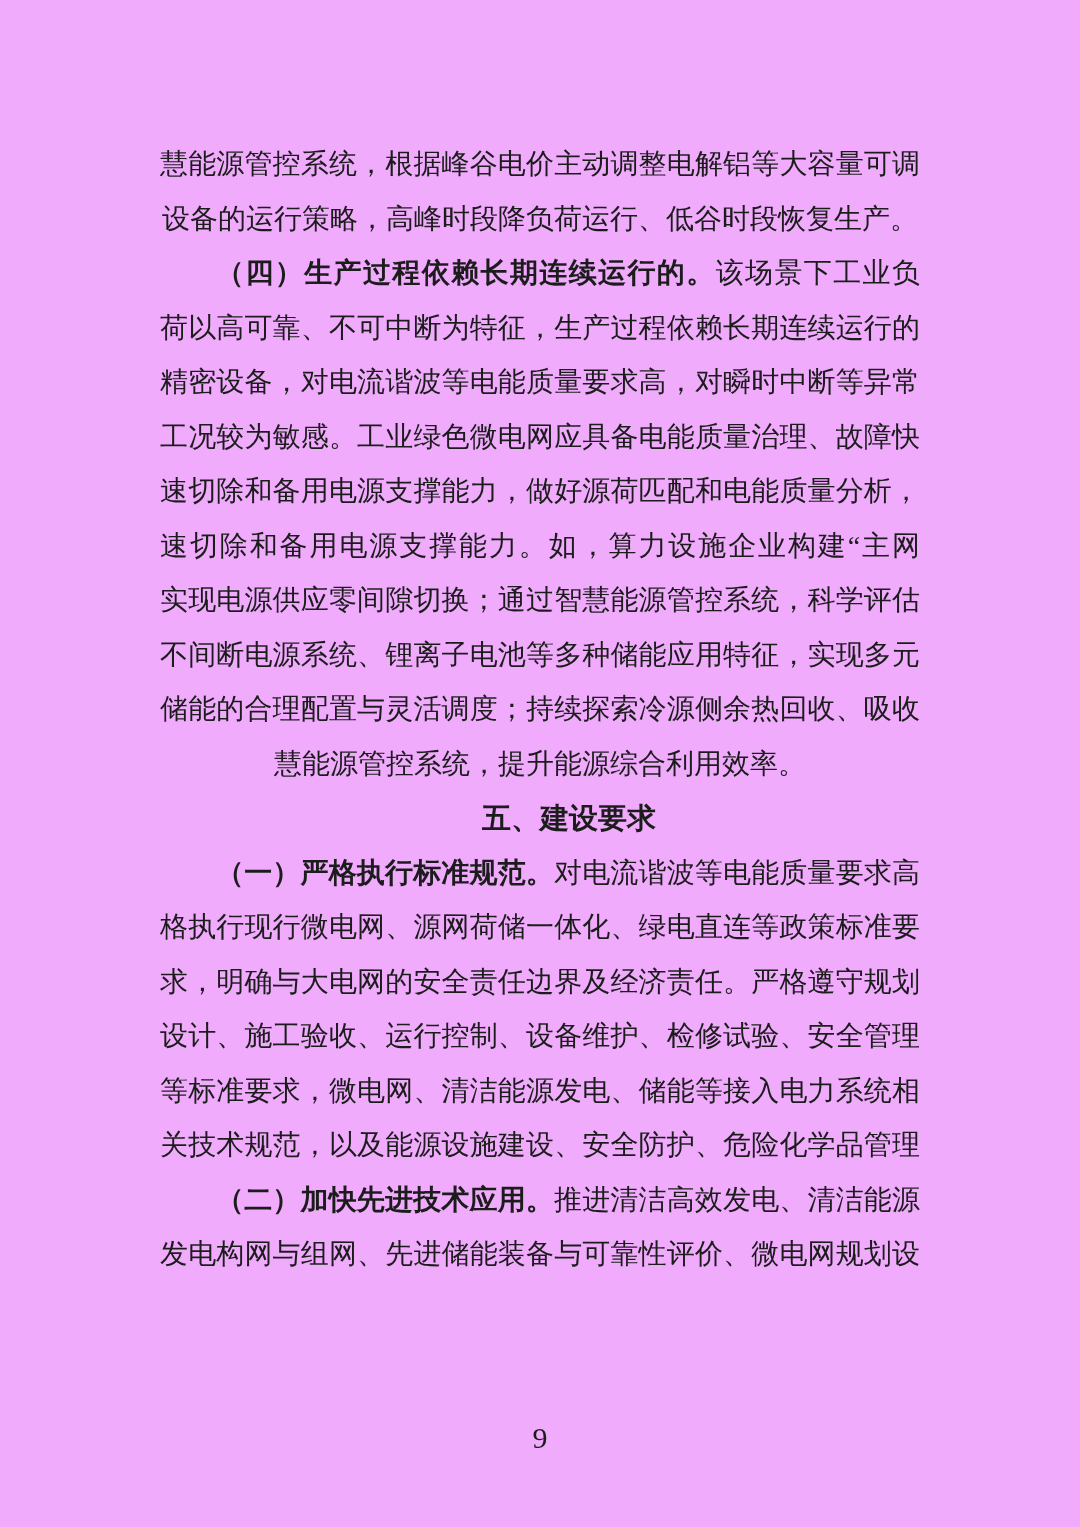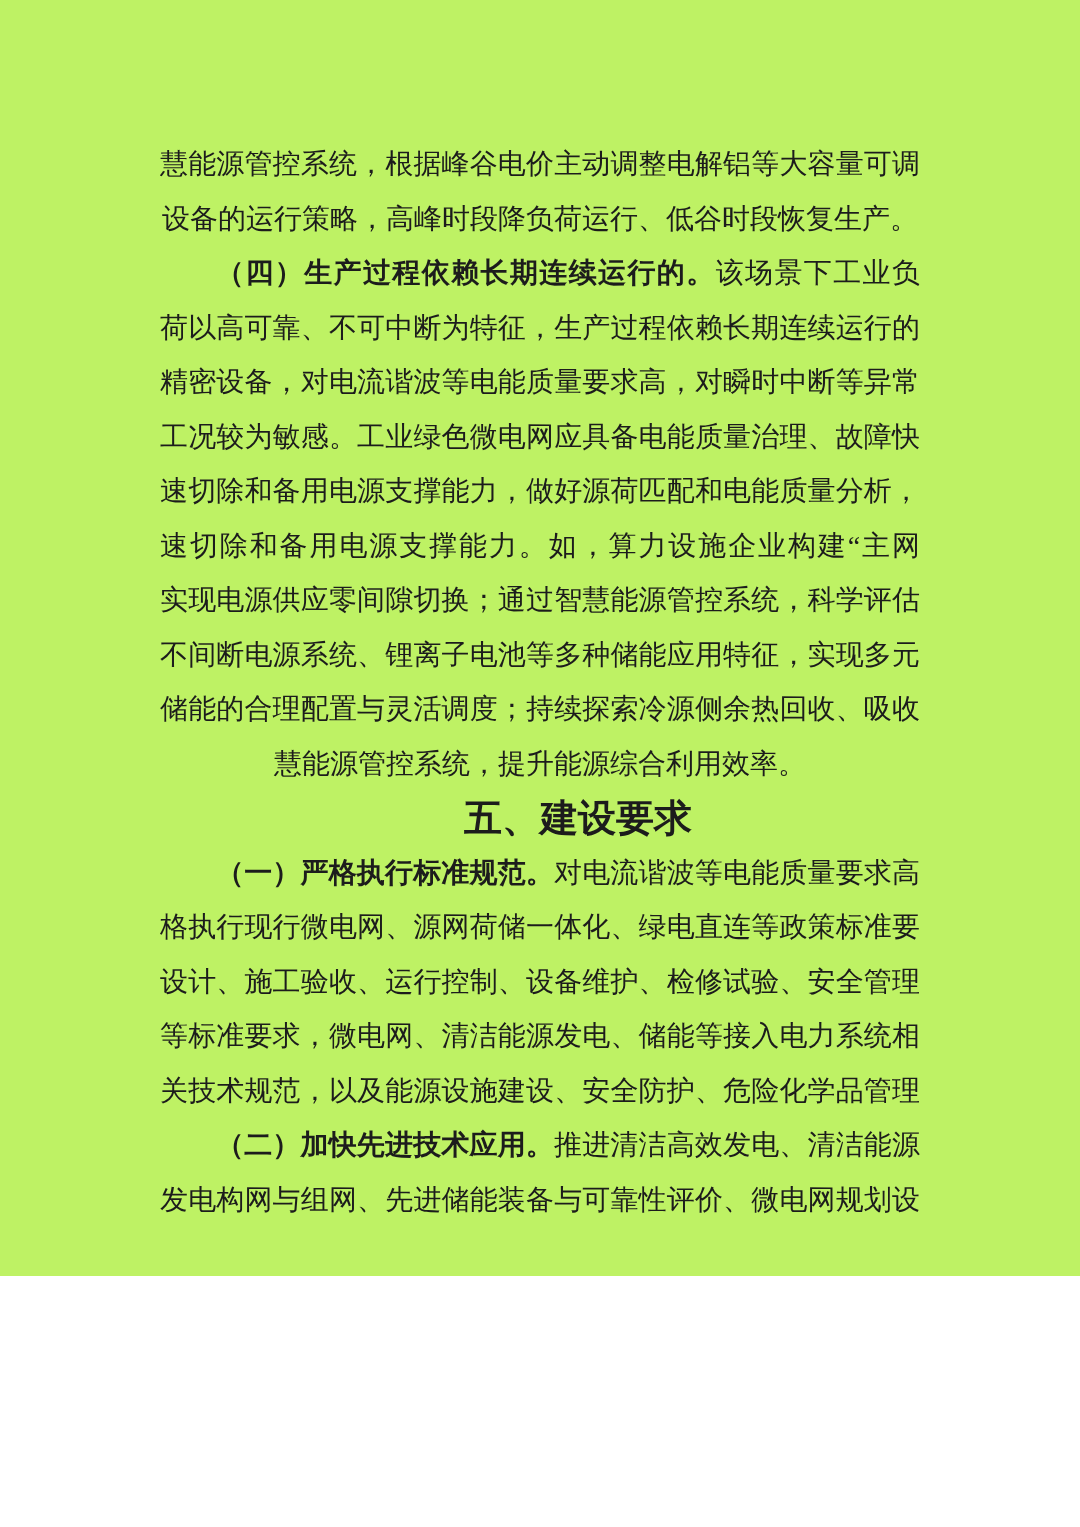--- a/index.html
+++ b/index.html
@@ -3,22 +3,22 @@
 <meta charset="utf-8">
 <style>
   * { margin: 0; padding: 0; box-sizing: border-box; }
   html, body {
     background: #ffffff;
     font-family: "Liberation Serif", "DejaVu Serif", serif;
   }
   .page {
     position: relative;
     width: 1080px;
-    height: 1276px;
-    background: #bef264;
+    height: 1527px;
+    background: #f0abfc;
     color: #1c1c1c;
     overflow: hidden;
   }
   .text-block {
     position: absolute;
     left: 160px;
     top: 137px;
     width: 760px;
   }
   .line {
@@ -31,21 +31,21 @@
   .line.fill {
     text-align: justify;
     text-align-last: justify;
   }
   .line.indent {
     text-indent: 2em;
   }
   .line.heading {
     font-family: Liberation Serif, serif;
     font-weight: 700;
-    font-size: 38px;
+    font-size: 29px;
   }
   .seg.bold {
     font-weight: 700;
   }
   .page-number {
     position: absolute;
     top: 1411px;
     left: 0;
     width: 100%;
     height: 54px;
@@ -68,20 +68,21 @@
       <div class="line fill"><span class="seg">工况较为敏感。工业绿色微电网应具备电能质量治理、故障快</span></div>
       <div class="line fill"><span class="seg">速切除和备用电源支撑能力，做好源荷匹配和电能质量分析，</span></div>
       <div class="line fill"><span class="seg">速切除和备用电源支撑能力。如，算力设施企业构建“主网</span></div>
       <div class="line fill"><span class="seg">实现电源供应零间隙切换；通过智慧能源管控系统，科学评估</span></div>
       <div class="line fill"><span class="seg">不间断电源系统、锂离子电池等多种储能应用特征，实现多元</span></div>
       <div class="line fill"><span class="seg">储能的合理配置与灵活调度；持续探索冷源侧余热回收、吸收</span></div>
       <div class="line"><span class="seg">慧能源管控系统，提升能源综合利用效率。</span></div>
       <div class="line indent heading"><span class="seg bold">五、建设要求</span></div>
       <div class="line fill indent"><span class="seg bold">（一）严格执行标准规范。</span><span class="seg">对电流谐波等电能质量要求高</span></div>
       <div class="line fill"><span class="seg">格执行现行微电网、源网荷储一体化、绿电直连等政策标准要</span></div>
+      <div class="line fill"><span class="seg">求，明确与大电网的安全责任边界及经济责任。严格遵守规划</span></div>
       <div class="line fill"><span class="seg">设计、施工验收、运行控制、设备维护、检修试验、安全管理</span></div>
       <div class="line fill"><span class="seg">等标准要求，微电网、清洁能源发电、储能等接入电力系统相</span></div>
       <div class="line fill"><span class="seg">关技术规范，以及能源设施建设、安全防护、危险化学品管理</span></div>
       <div class="line fill indent"><span class="seg bold">（二）加快先进技术应用。</span><span class="seg">推进清洁高效发电、清洁能源</span></div>
       <div class="line fill"><span class="seg">发电构网与组网、先进储能装备与可靠性评价、微电网规划设</span></div>
     </div>
   <div class="page-number">9</div>
 </div>
 
 </body></html>

